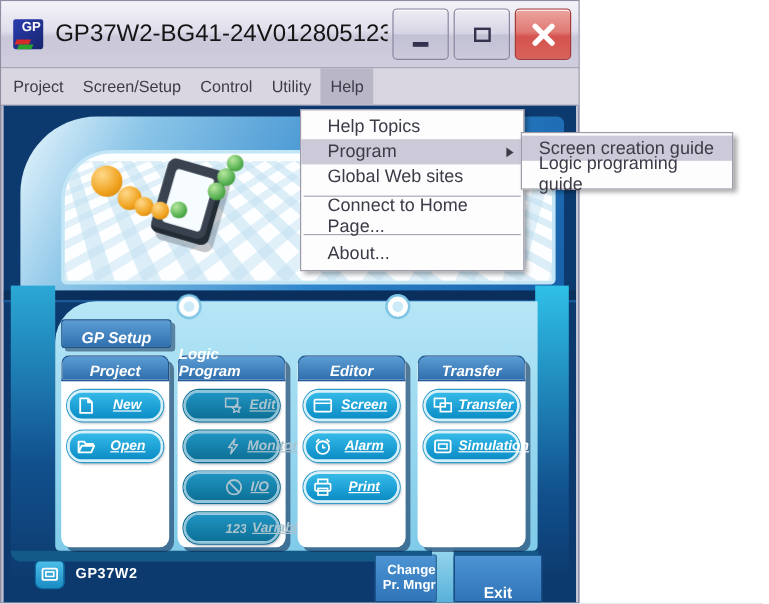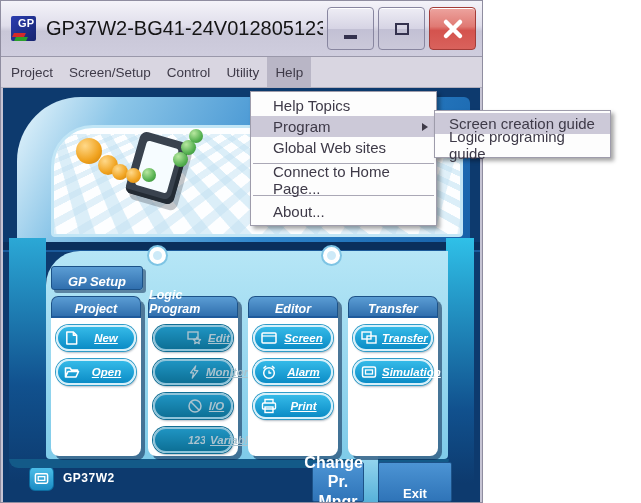--- a/index.html
+++ b/index.html
@@ -100,21 +100,21 @@
   .lbtn.disabled { background:linear-gradient(#1f94c2,#0d7096); border-color:#8fc4da;
                    color:#aac3cf; box-shadow:0 0 0 1px #0f6e94, 1px 2px 2px rgba(0,30,60,.3);padding-left:32px; }
   .lbtn svg { flex:0 0 auto; }
 
   
   .connector { position:absolute; left:357px; top:362px; width:18px; height:52px;
                background:linear-gradient(#a0dcf2,#57b1d9); z-index:4; }
   .foot-btn { position:absolute; top:374px; height:40px; font-style:normal;
               font-size:13px; border-radius:2px; z-index:5; text-align:center;
               background:linear-gradient(#4c94d4,#2f74b8); }
-  .foot-btn.change { left:309px; width:52px; font-size:16px; line-height:1.2; flex-direction:column; font-style:normal; }
+  .foot-btn.change { left:309px; width:52px; font-size:11px; line-height:1.2; flex-direction:column; font-style:normal; }
   .foot-btn.exit { left:375px; width:74px; }
   .model-icon { position:absolute; left:26px; top:378px; width:25px; height:25px;
                 border-radius:6px; background:linear-gradient(#4ec0ea,#1b8cc4);
                 border:1px solid #0d6ca0; display:flex; align-items:center; justify-content:center; }
   .model-label { position:absolute; left:60px; top:383px; color:#fff; font-weight:bold;
                  font-size:12px; letter-spacing:.5px; }
 
   
   .popup { position:absolute; background:#fdfdfd; border:1px solid #9e9cab;
            box-shadow:3px 3px 4px rgba(0,0,0,.35); z-index:50; padding:3px 0;

